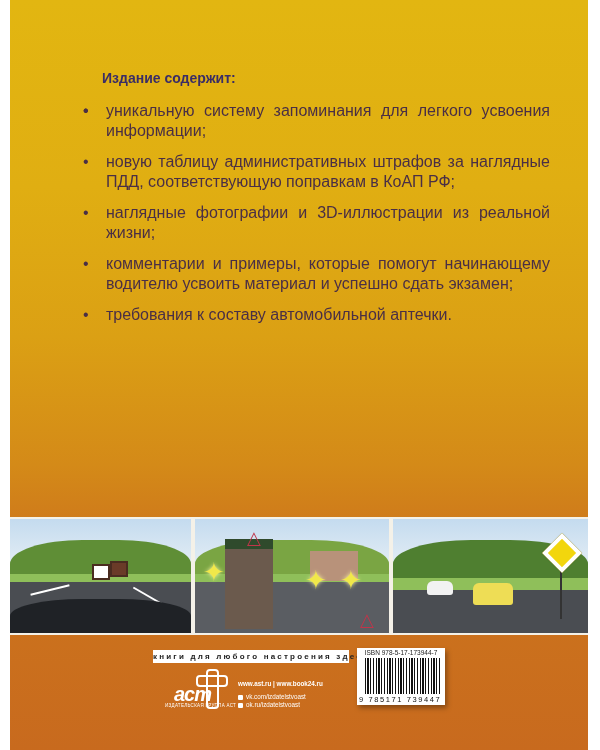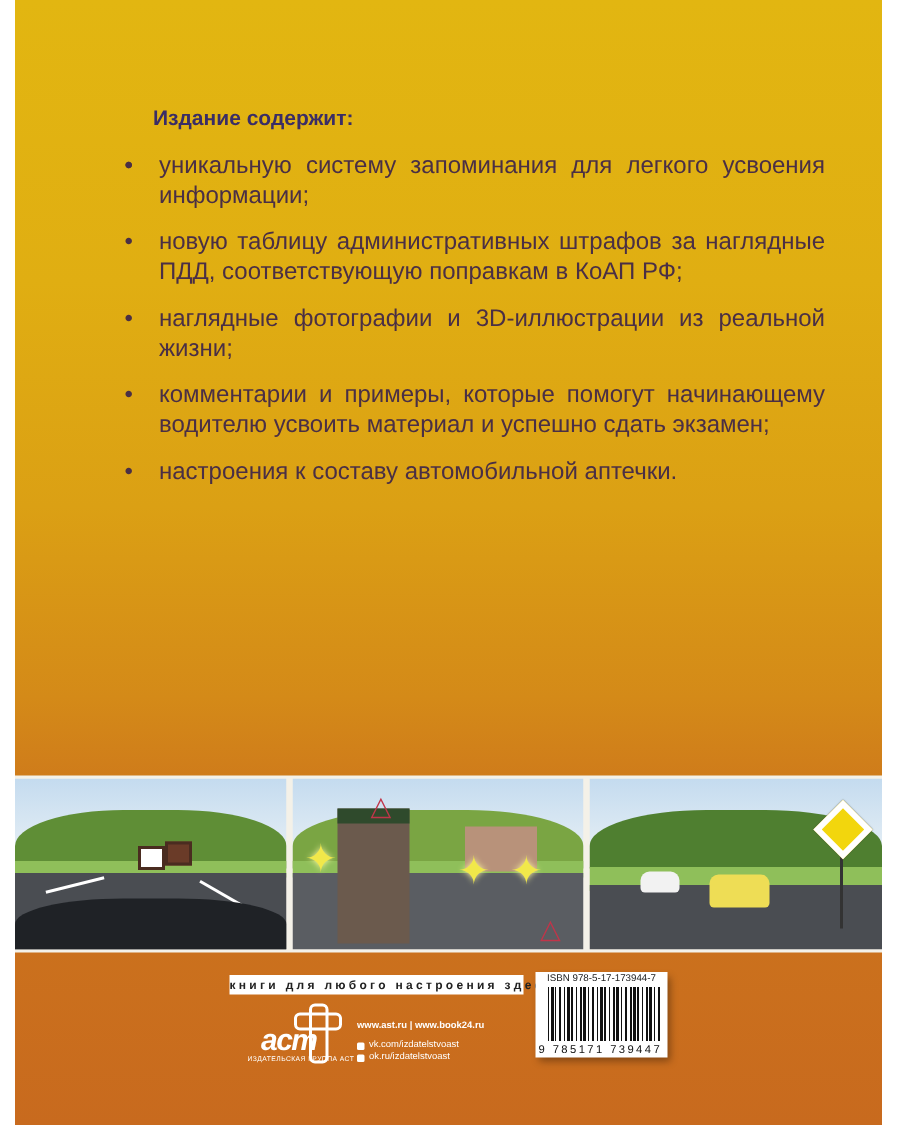--- a/index.html
+++ b/index.html
@@ -56,21 +56,21 @@
 </div>
 
 <div class="intro">
   <div class="intro-title">Издание содержит:</div>
   <ul class="bullets">
     <li class="bullet"><span class="bullet-dot">•</span></li>
     <li class="bullet"><span class="bullet-dot">•</span><span>уникальную систему запоминания для легкого усвоения информации;</span></li>
     <li class="bullet"><span class="bullet-dot">•</span><span>новую таблицу административных штрафов за наглядные ПДД, соответствующую поправкам в КоАП РФ;</span></li>
     <li class="bullet"><span class="bullet-dot">•</span><span>наглядные фотографии и 3D-иллюстрации из реальной жизни;</span></li>
     <li class="bullet"><span class="bullet-dot">•</span><span>комментарии и примеры, которые помогут начинающему водителю усвоить материал и успешно сдать экзамен;</span></li>
-    <li class="bullet"><span class="bullet-dot">•</span><span>настроения к составу автомобильной аптечки.</span></li>
+    <li class="bullet"><span class="bullet-dot">•</span><span>требования к составу автомобильной аптечки.</span></li>
   </ul>
 </div>
 
 <div class="photos">
   <div class="photo p1">
     <div class="sky"></div>
     <div class="trees" style="background:#5f8e36;"></div>
     <div class="grass"></div>
     <div class="road"></div>
     <div class="dash" style="left:20px;top:70px;width:40px;transform:rotate(-14deg);"></div>

